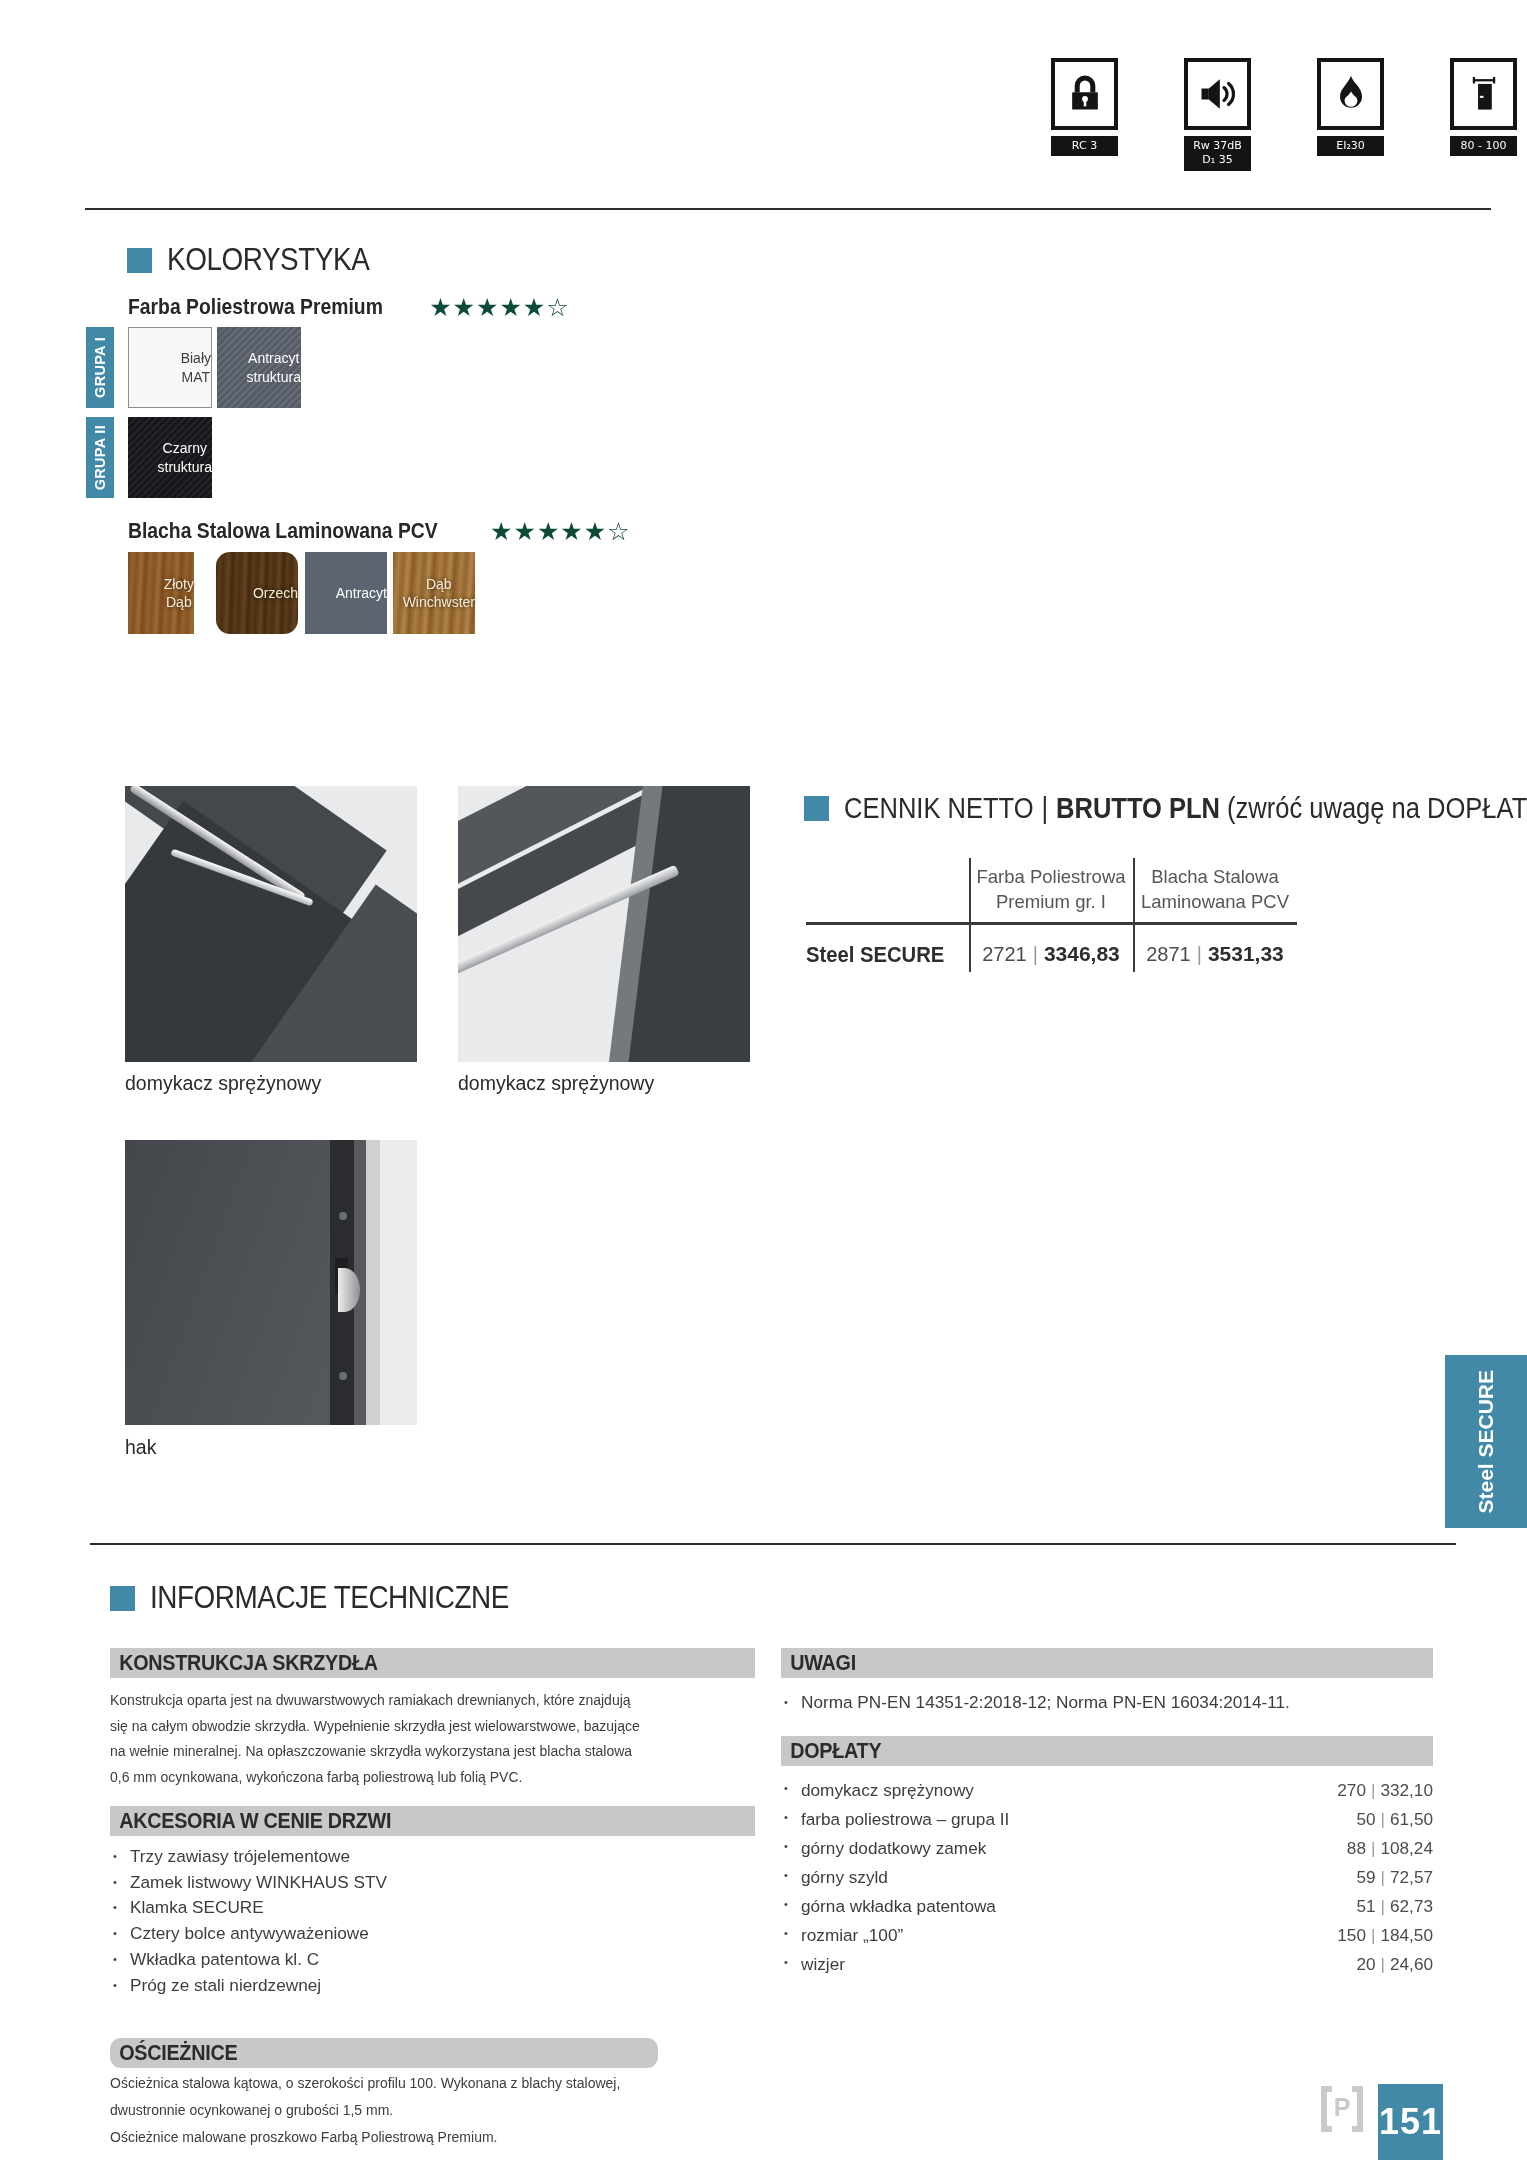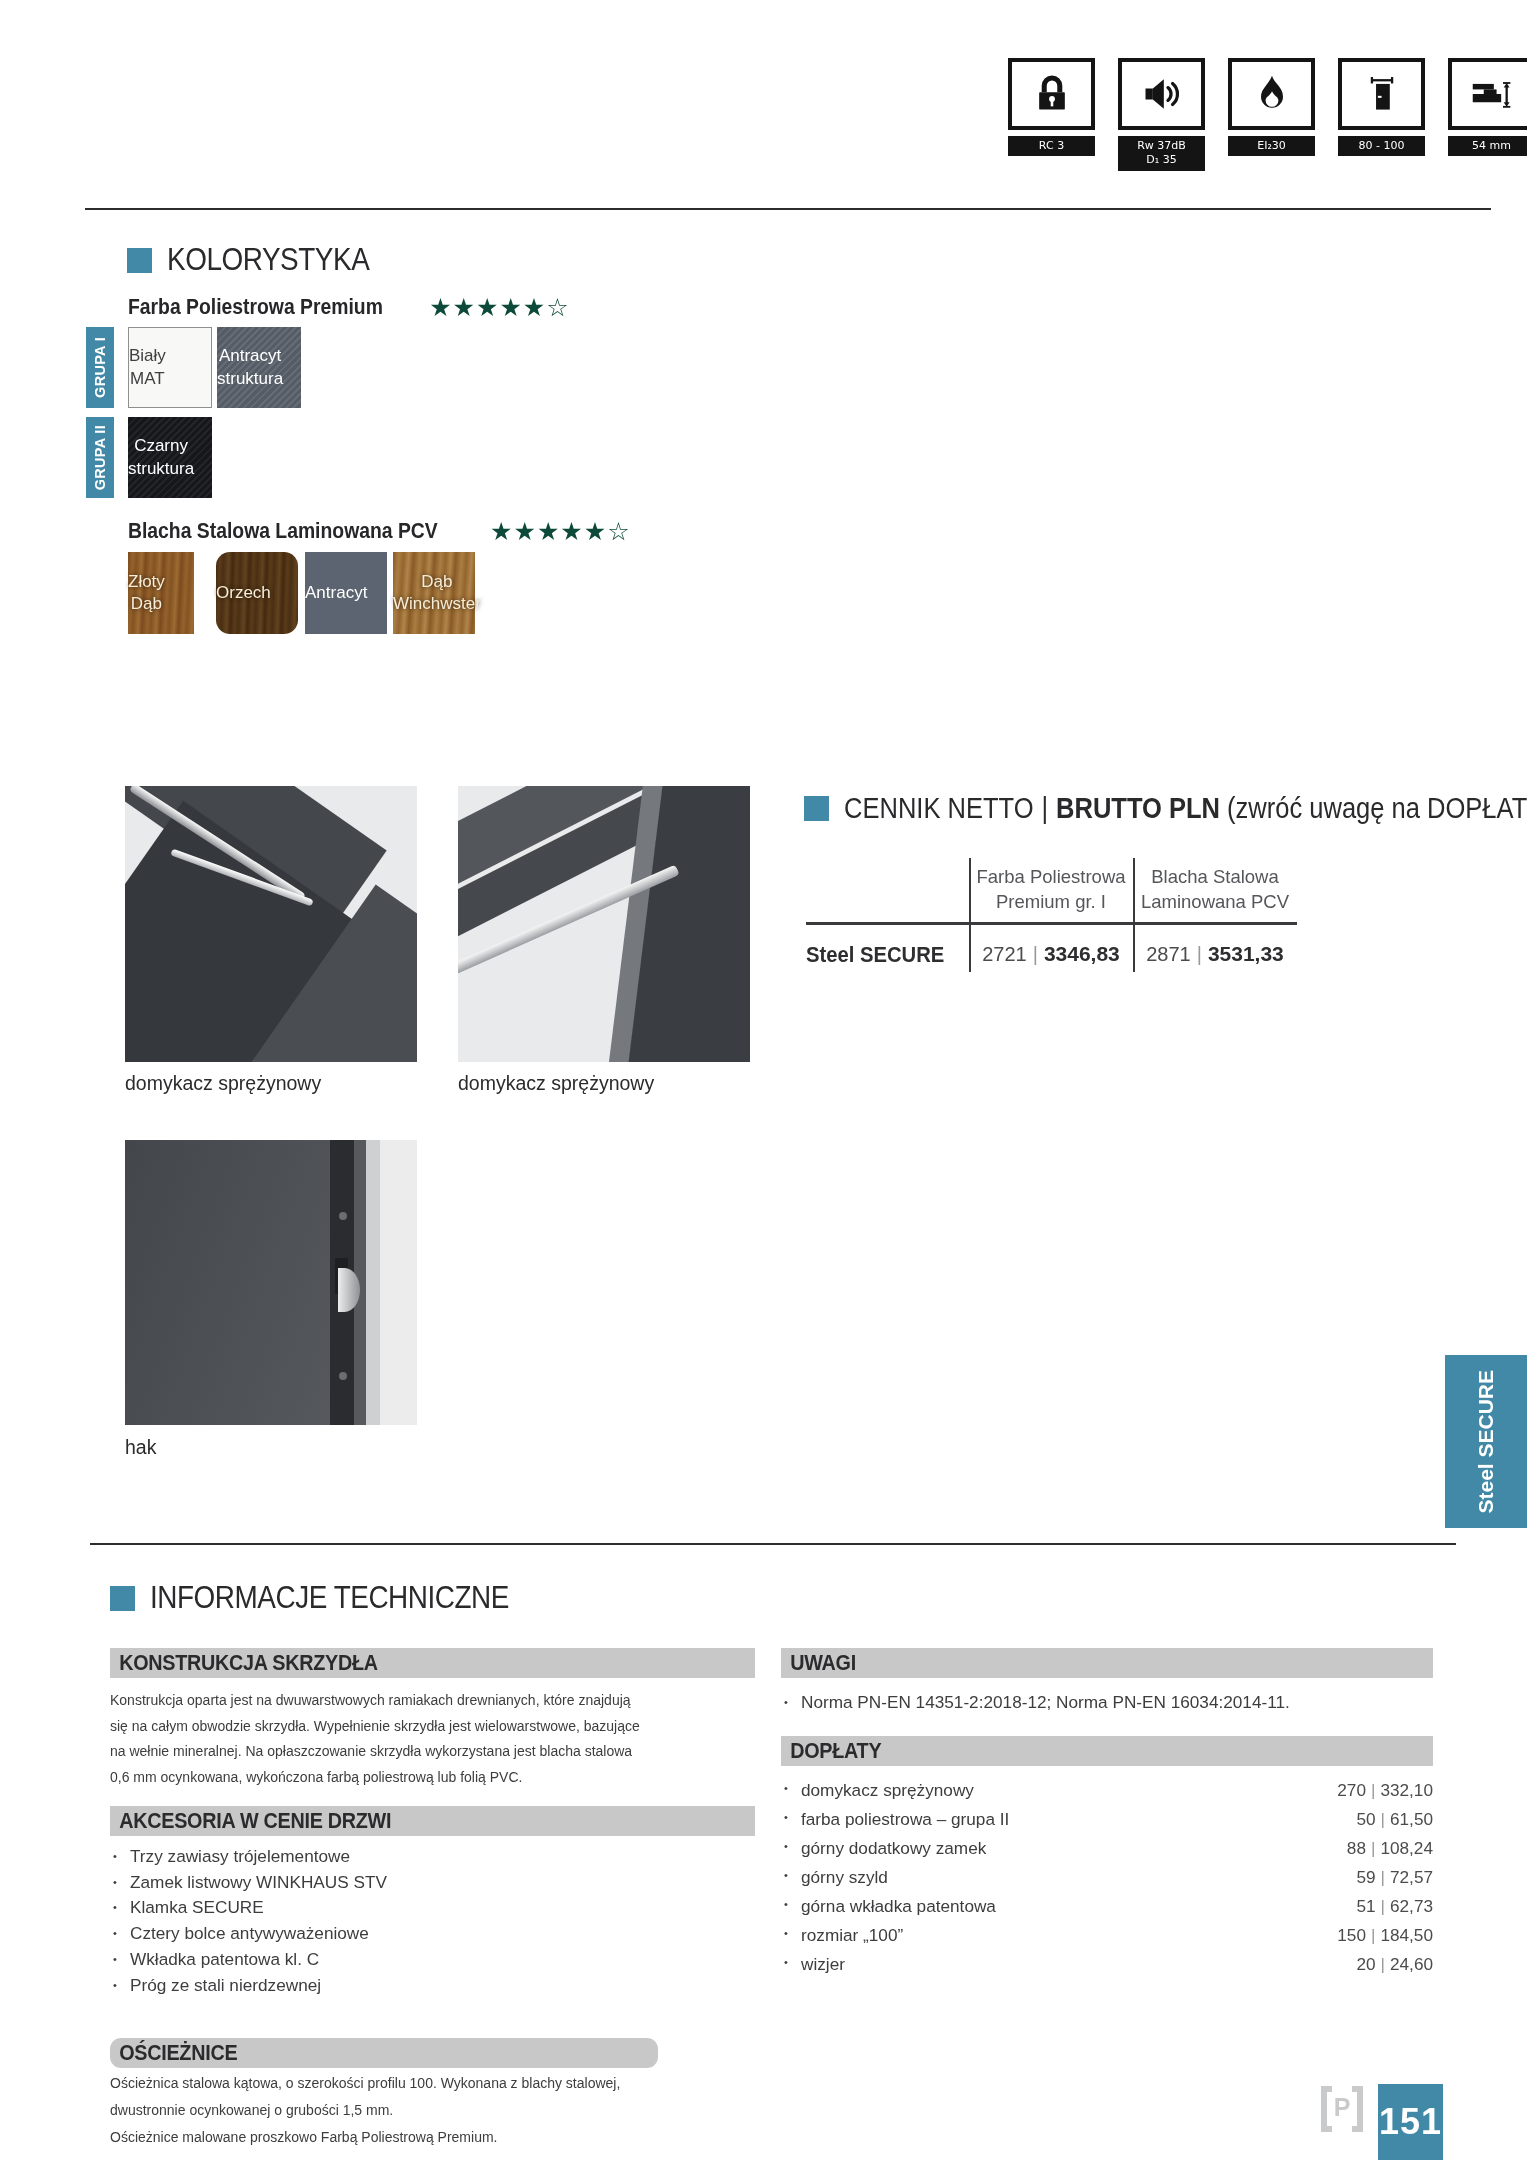--- a/index.html
+++ b/index.html
@@ -3,21 +3,21 @@
 <meta charset="utf-8">
 <style>
   html,body{margin:0;padding:0;background:#fff;}
   .page{position:relative;width:1527px;height:2160px;background:#fff;overflow:hidden;
         font-family:"Liberation Sans","DejaVu Sans",sans-serif;color:#2c2c2e;}
   .pre{white-space:pre-line;}
   .abs{position:absolute;}
 
   
   .badges{position:absolute;left:1008px;top:58px;display:flex;gap:23px;}
-  .badge{width:87px;display:flex;flex-direction:column;}
+  .badge{width:67px;display:flex;flex-direction:column;margin-left:43px;}
   .badge-box{height:72px;border:4px solid #141414;background:#fff;display:flex;align-items:center;justify-content:center;box-sizing:border-box;}
   .badge-label{margin-top:6px;background:#141414;color:#fff;font-family:"DejaVu Sans",sans-serif;
                font-size:11px;line-height:1.3;text-align:center;padding:3px 1px;white-space:pre-line;}
 
   
   .rule{position:absolute;background:#2d2d2f;height:2px;}
 
   
   .sec-head{position:absolute;display:flex;align-items:center;gap:15px;}
   .sec-square{width:25px;height:25px;background:var(--accent,#4189a7);flex:0 0 auto;}
@@ -26,22 +26,22 @@
 
   .sub-title-row{position:absolute;display:flex;align-items:center;}
   .sub-title{font-size:21.5px;font-weight:700;color:#272729;transform:scaleX(0.9);transform-origin:left center;white-space:nowrap;}
   .stars{font-family:"DejaVu Sans",sans-serif;font-size:25px;color:var(--green,#0d4a39);letter-spacing:1px;white-space:nowrap;}
 
   
   .grupa{position:absolute;left:86px;width:28px;height:81px;background:var(--accent,#4189a7);
          display:flex;align-items:center;justify-content:center;}
   .vert{writing-mode:vertical-rl;transform:rotate(180deg);color:#fff;font-weight:700;}
   .grupa .vert{font-size:14.5px;letter-spacing:0.3px;}
-  .sw{position:absolute;display:flex;align-items:center;justify-content:flex-start;text-align:center;
-      font-size:17px;line-height:1.3;box-sizing:border-box;}
+  .sw{position:absolute;display:flex;align-items:center;justify-content:flex-end;text-align:center;
+      font-size:14px;line-height:1.3;box-sizing:border-box;}
   .sw-bialy{background:#f8f8f6;border:1px solid #8f8f8f;color:#3f3f41;}
   .sw-antr-str{background:#5a616b;color:#fff;
       background-image:repeating-linear-gradient(135deg,rgba(255,255,255,0.07) 0 2px,rgba(0,0,0,0.05) 2px 5px);}
   .sw-czarny{background:#17191c;color:#fff;
       background-image:repeating-linear-gradient(135deg,rgba(255,255,255,0.05) 0 2px,rgba(0,0,0,0.08) 2px 5px);}
   .sw-wood{color:#f7ecd6;text-shadow:0 0 4px rgba(0,0,0,0.65);}
   .sw-zloty{background:repeating-linear-gradient(93deg,#7c4a1e 0px,#94622c 5px,#835322 9px,#9c6c34 14px,#7c4a1e 18px);}
   .sw-orzech{background:repeating-linear-gradient(92deg,#43290f 0px,#5a3b1a 4px,#4a2f13 8px,#63431f 13px,#43290f 17px);border-radius:14px;}
   .sw-antr-pcv{background:#5b6470;color:#fff;}
   .sw-winch{background:repeating-linear-gradient(94deg,#8a5a26 0px,#a97e43 6px,#94652e 11px,#b0854a 16px,#8a5a26 21px);}

